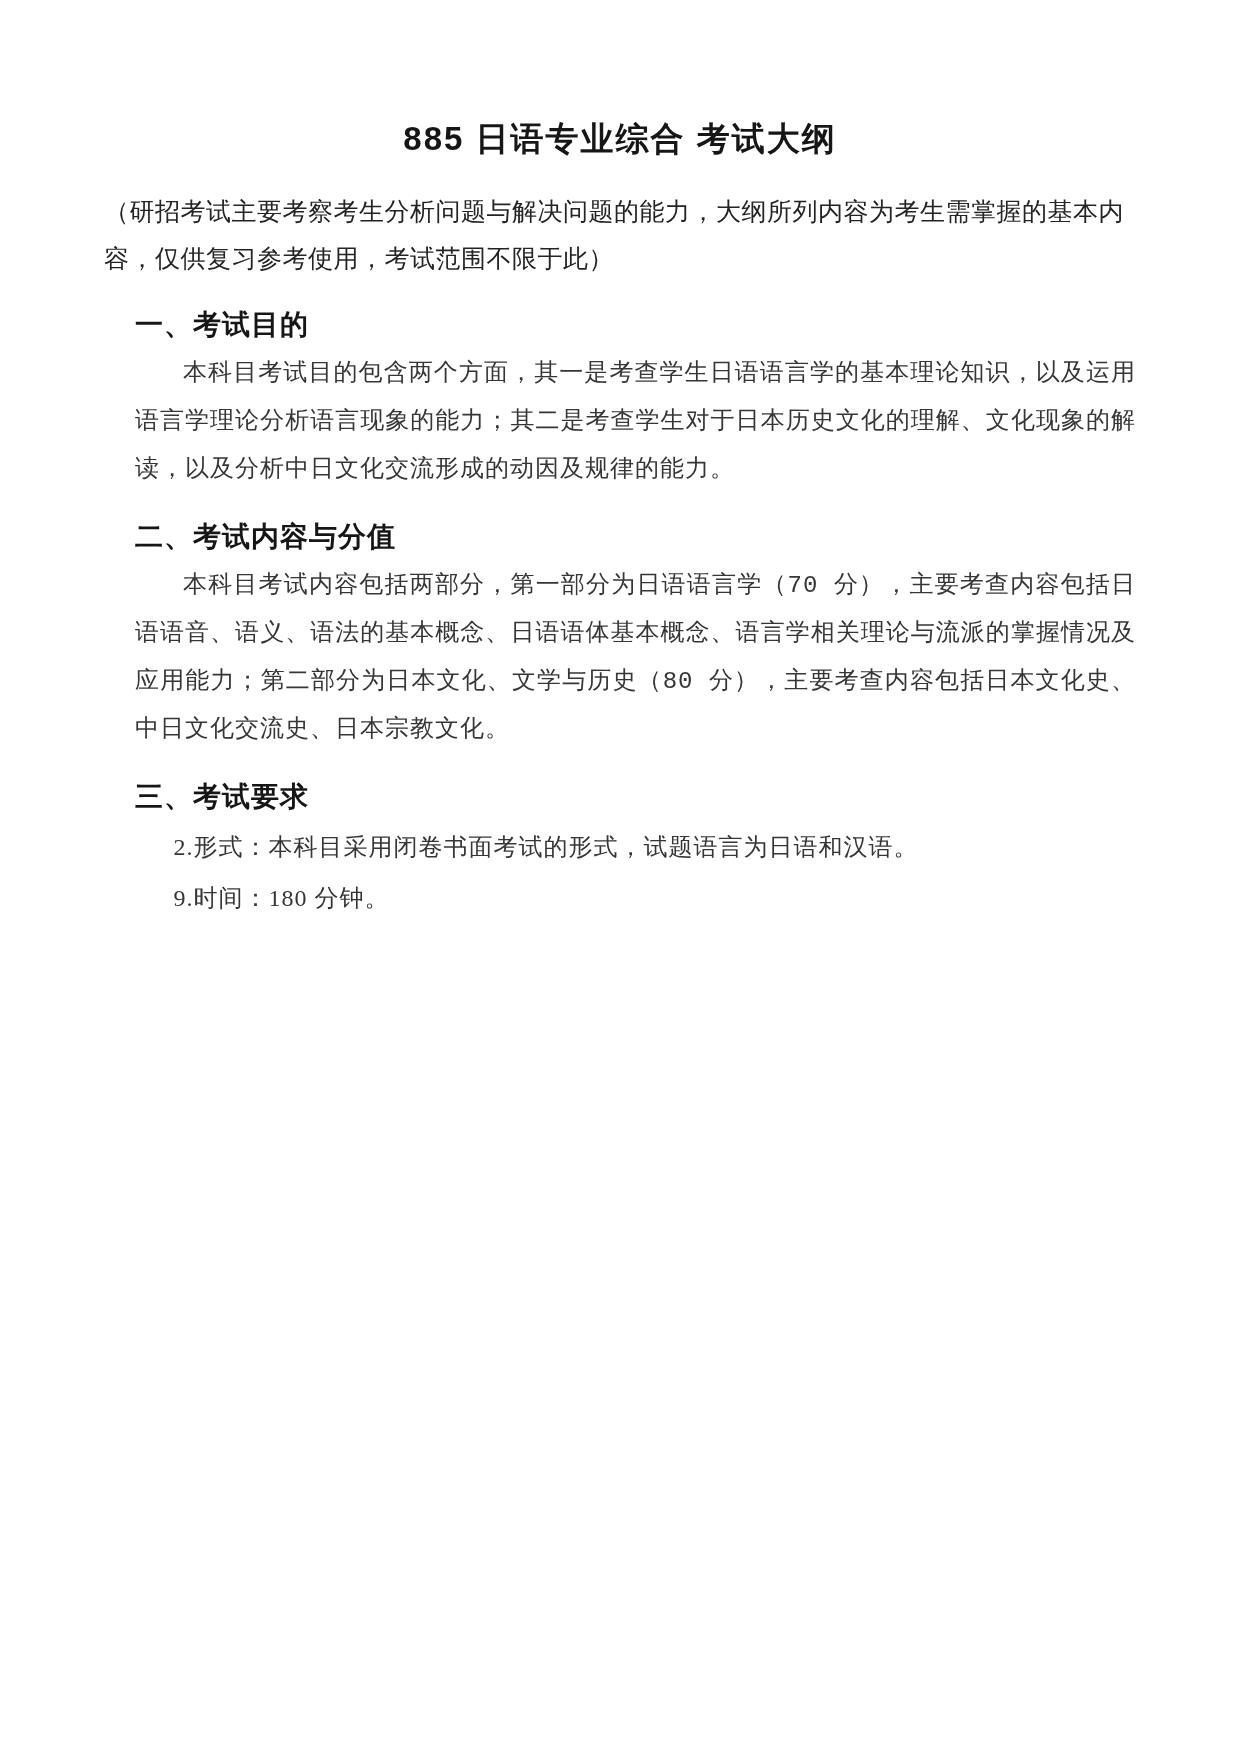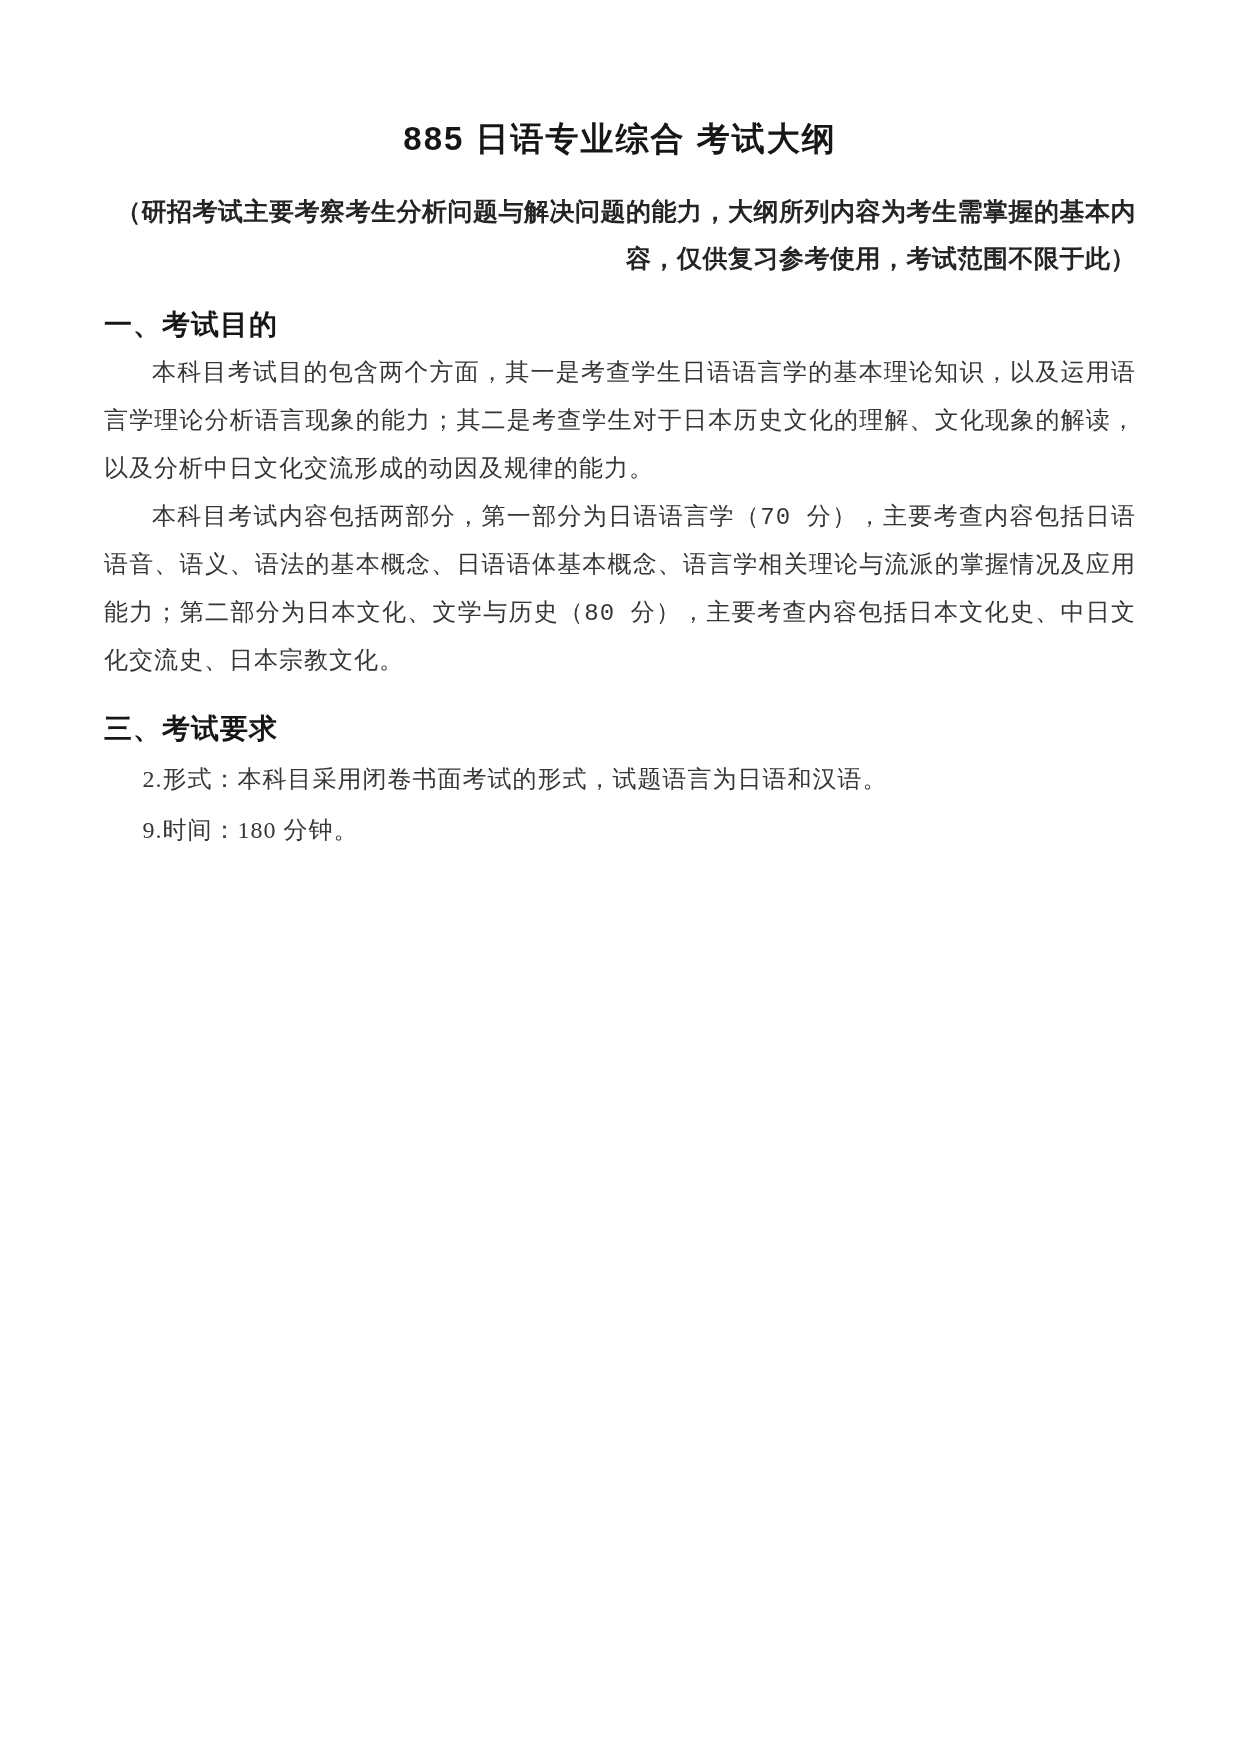--- a/index.html
+++ b/index.html
@@ -24,26 +24,26 @@
     font-weight: 700;
     text-align: center;
     letter-spacing: 2px;
     color: #161616;
     font-family: "Liberation Sans", "DejaVu Sans", sans-serif;
   }
   .doc-subtitle {
     margin-top: 26px;
     font-size: 25px;
     line-height: 47px;
-    font-weight: 700;
-    text-align: right;
+    font-weight: 400;
+    text-align: left;
     letter-spacing: 0.5px;
     color: #242424;
   }
-  .section { display: block; }
+  .section { display: block; margin-left: 31px; }
   .section-heading {
     margin-top: 25px;
     margin-bottom: 7px;
     font-size: 28px;
     line-height: 36px;
     font-weight: 700;
     letter-spacing: 1px;
     color: #161616;
     font-family: "Liberation Sans", "DejaVu Sans", sans-serif;
   }
@@ -73,20 +73,21 @@
   <h1 class="doc-title">885 日语专业综合 考试大纲</h1>
 
   <p class="doc-subtitle">（研招考试主要考察考生分析问题与解决问题的能力，大纲所列内容为考生需掌握的基本内容，仅供复习参考使用，考试范围不限于此）</p>
 
   <section class="section">
     <h2 class="section-heading">一、考试目的</h2>
     <p class="para">本科目考试目的包含两个方面，其一是考查学生日语语言学的基本理论知识，以及运用语言学理论分析语言现象的能力；其二是考查学生对于日本历史文化的理解、文化现象的解读，以及分析中日文化交流形成的动因及规律的能力。</p>
   </section>
 
   <section class="section">
+    <h2 class="section-heading">二、考试内容与分值</h2>
     <p class="para">本科目考试内容包括两部分，第一部分为日语语言学（70 分），主要考查内容包括日语语音、语义、语法的基本概念、日语语体基本概念、语言学相关理论与流派的掌握情况及应用能力；第二部分为日本文化、文学与历史（80 分），主要考查内容包括日本文化史、中日文化交流史、日本宗教文化。</p>
   </section>
 
   <section class="section">
     <h2 class="section-heading">三、考试要求</h2>
   </section>
 
   <section class="section">
     <p class="list-item">2.形式：本科目采用闭卷书面考试的形式，试题语言为日语和汉语。</p>
     <p class="list-item">9.时间：180 分钟。</p>

